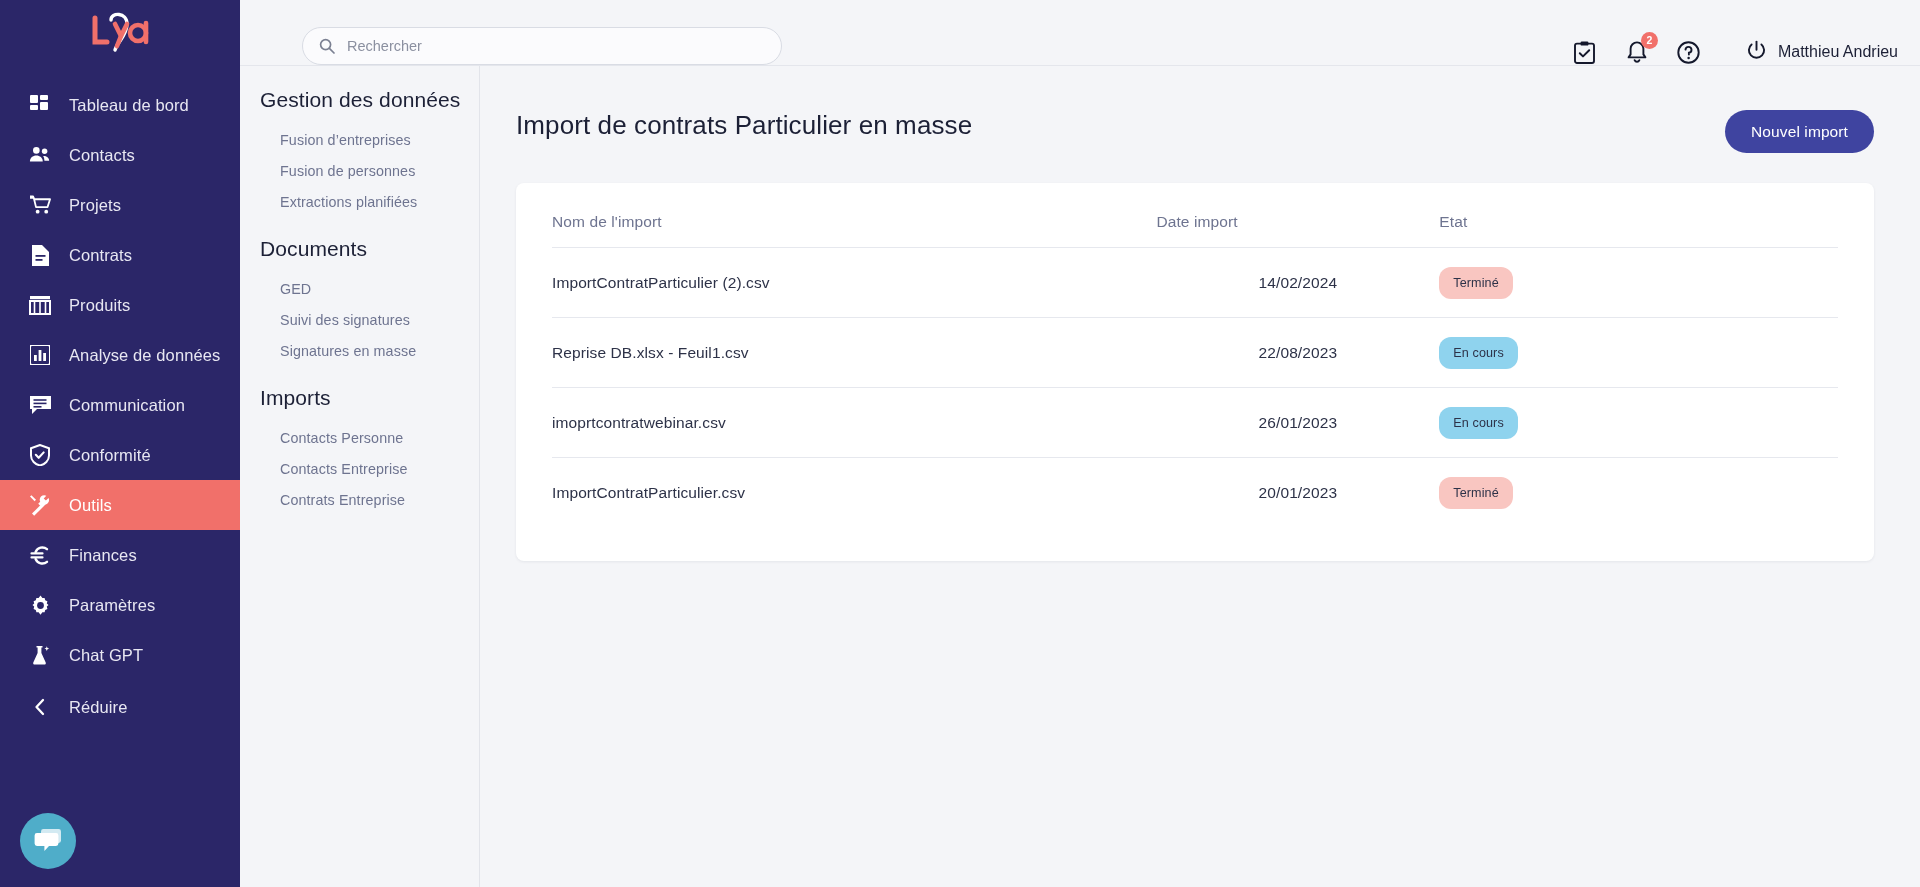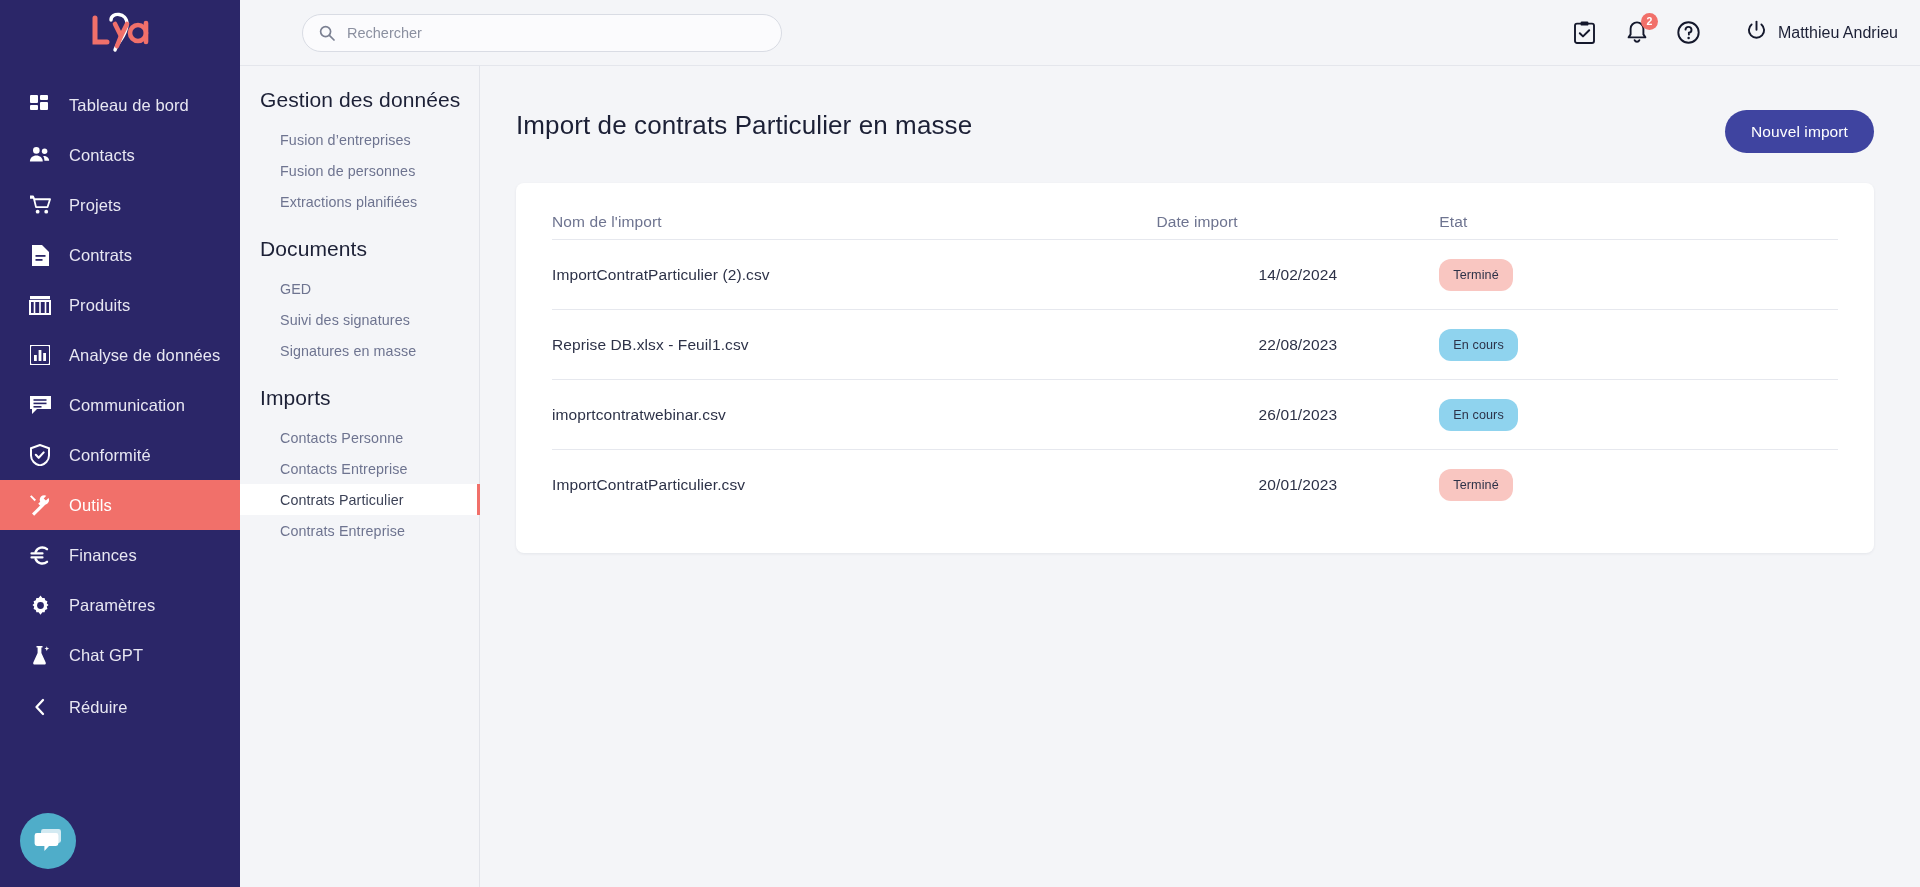--- a/index.html
+++ b/index.html
@@ -107,21 +107,21 @@
     height: 887px;
     min-width: 0;
   }
 
   
   .topbar {
     height: 66px;
     min-height: 66px;
     background: #f4f5f8;
     display: flex;
-    align-items: center;
+    align-items: flex-end;
     padding: 0 22px 0 62px;
     border-bottom: 1px solid #e4e6ec;
   }
 
   .search-box {
     width: 480px;
     height: 38px;
     border: 1px solid #d9dce4;
     border-radius: 19px;
     background: #fbfbfd;
@@ -286,21 +286,21 @@
   table.imports {
     width: 100%;
     border-collapse: collapse;
     table-layout: fixed;
   }
   table.imports th {
     text-align: left;
     font-weight: normal;
     font-size: 15.5px;
     color: #6e7490;
-    padding: 0 0 8px 0;
+    padding: 0 0 16px 0;
     border-bottom: 1px solid #e6e8ee;
     letter-spacing: .1px;
   }
   table.imports td {
     font-size: 15.5px;
     color: #2d3248;
     padding: 19px 0 18px 0;
     border-bottom: 1px solid #e6e8ee;
     letter-spacing: .1px;
   }
@@ -592,23 +592,20 @@
         </section>
 
         <section class="subnav-group">
           <h3 class="subnav-group-title">Imports</h3>
           <div class="subnav-item">
             <span>Contacts Personne</span>
           </div>
           <div class="subnav-item">
             <span>Contacts Entreprise</span>
           </div>
-          <div class="subnav-item active">
-            <span>Contrats Particulier</span>
-          </div>
           <div class="subnav-item">
             <span>Contrats Entreprise</span>
           </div>
         </section>
 
       </nav>
 
       <main class="main">
 
         <div class="page-head">

